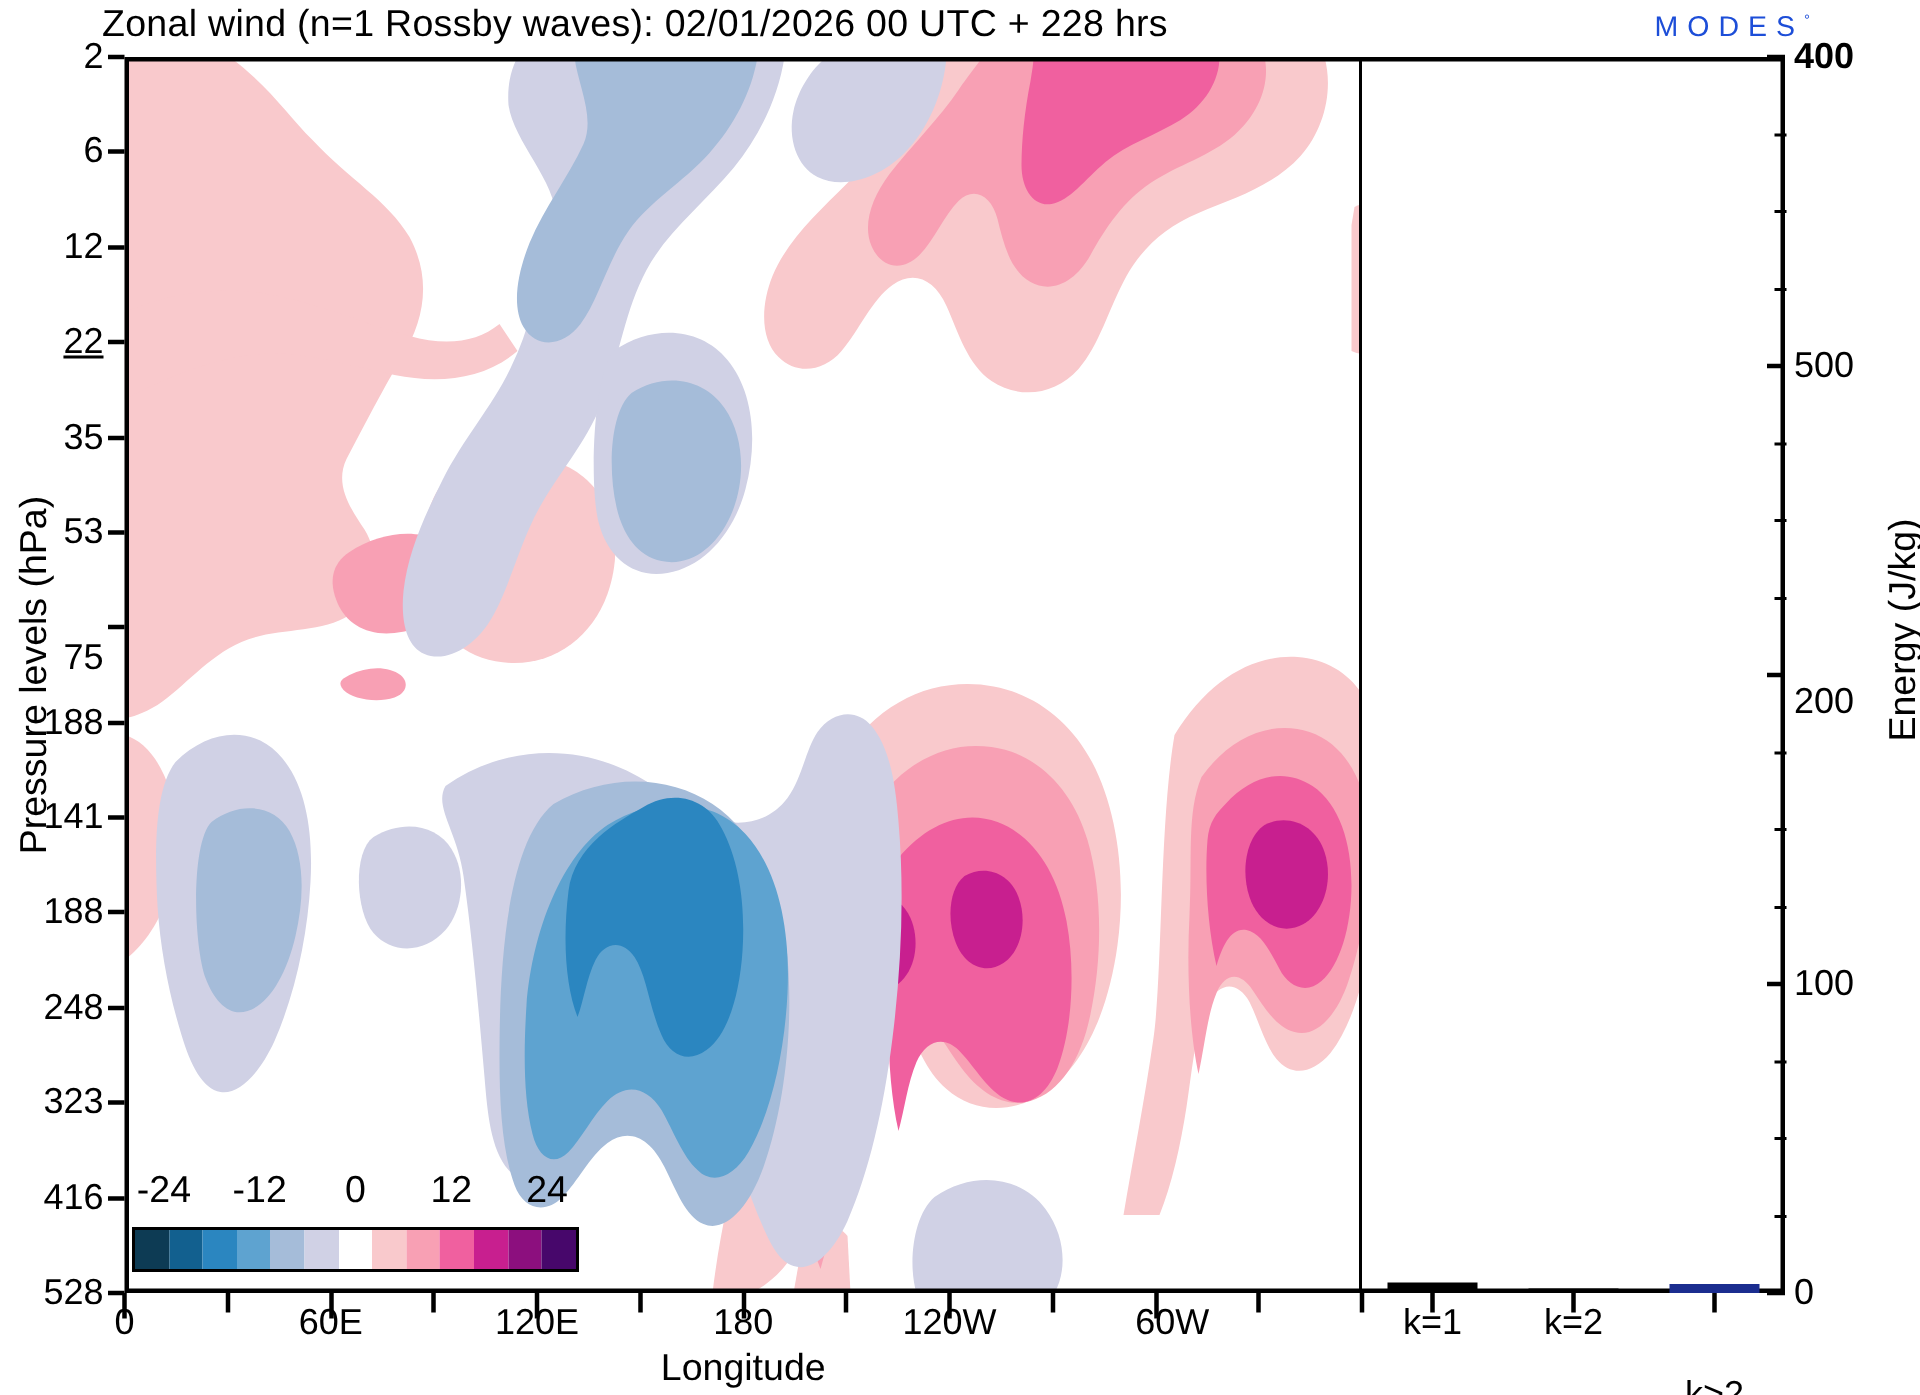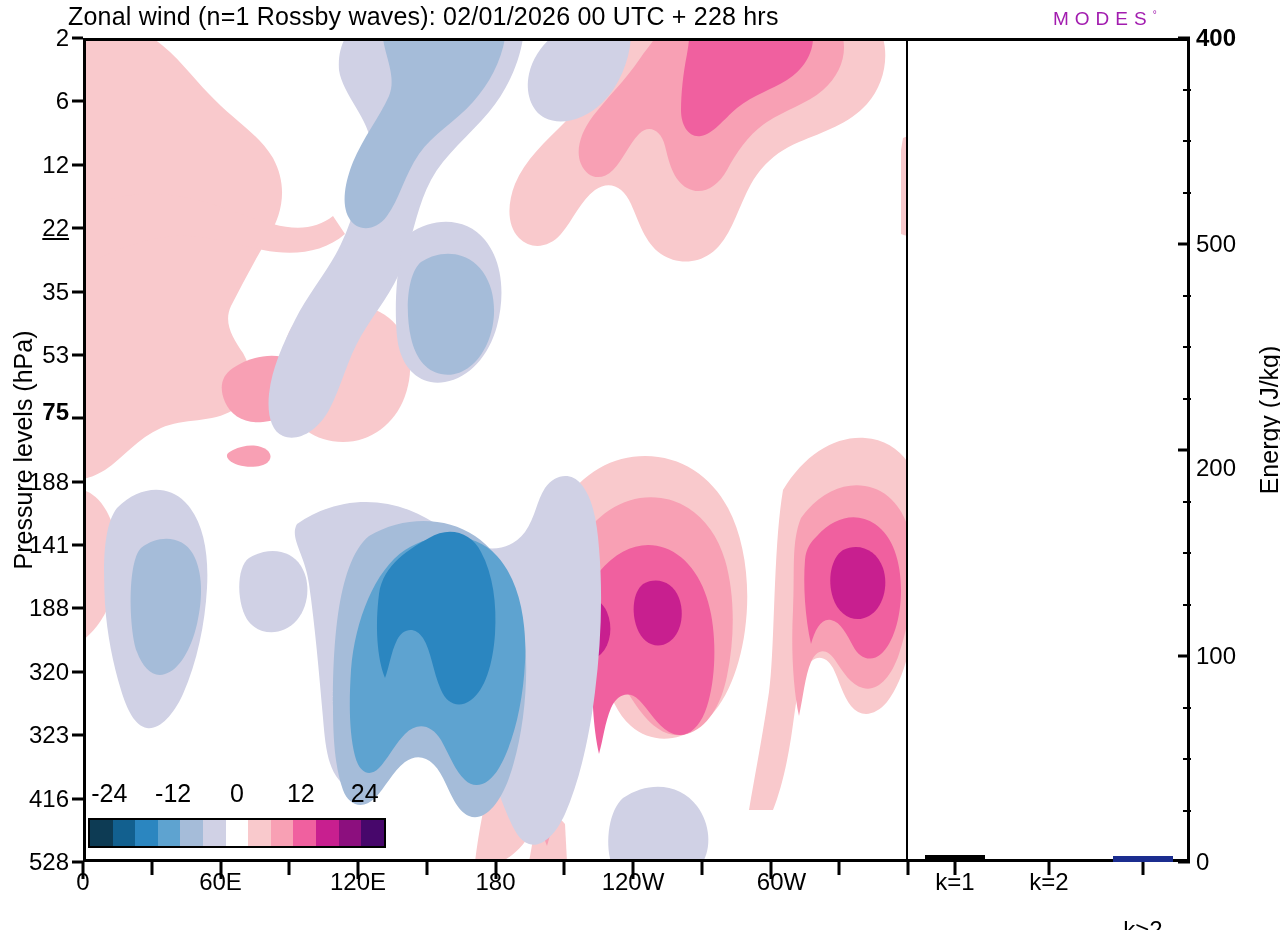--- a/index.html
+++ b/index.html
@@ -4,21 +4,21 @@
 <style>
   html,body{margin:0;padding:0;background:#ffffff;}
   body{width:1280px;height:930px;position:relative;overflow:hidden;
        font-family:"Liberation Sans",sans-serif;color:#000;}
 
   #root{position:absolute;inset:0;}
 
   
   .title{position:absolute;left:68px;top:2px;font-size:25px;letter-spacing:.2px;
          white-space:nowrap;font-family:"Liberation Sans",sans-serif;}
-  .brand{position:absolute;left:1053px;top:8px;font-size:19px;color:#a21caf;
+  .brand{position:absolute;left:1103px;top:8px;font-size:19px;color:#1d4ed8;
          letter-spacing:6px;white-space:nowrap;}
   .brand sup{font-size:10px;letter-spacing:0;vertical-align:super;}
 
   
   #panel{position:absolute;left:83px;top:38px;width:825px;height:824px;
          background:#fff;overflow:hidden;}
   #panelframe{position:absolute;left:83px;top:38px;width:825px;height:824px;
               border-top:3px solid #000;border-left:3px solid #000;
               border-bottom:3px solid #000;border-right:2px solid #000;
               box-sizing:border-box;pointer-events:none;}
@@ -251,39 +251,40 @@
       <div class="ytick" style="top: 101.385px; right: 14px;">6</div>
       <div class="ytickmark" style="top: 101.385px; left: 72px;"></div>
       <div class="ytick" style="top: 164.769px; right: 14px;">12</div>
       <div class="ytickmark" style="top: 164.769px; left: 72px;"></div>
       <div class="ytick" style="top: 228.154px; right: 14px; text-decoration: underline;">22</div>
       <div class="ytickmark" style="top: 228.154px; left: 72px;"></div>
       <div class="ytick" style="top: 291.538px; right: 14px;">35</div>
       <div class="ytickmark" style="top: 291.538px; left: 72px;"></div>
       <div class="ytick" style="top: 354.923px; right: 14px;">53</div>
       <div class="ytickmark" style="top: 354.923px; left: 72px;"></div>
-      <div class="ytick" style="top: 412px; right: 14px; font-weight: bold;">75</div>
+      <div class="ytick" style="top: 439px; right: 14px;">75</div>
       <div class="ytickmark" style="top: 418.308px; left: 72px;"></div>
       <div class="ytick" style="top: 481.692px; right: 14px;">188</div>
       <div class="ytickmark" style="top: 481.692px; left: 72px;"></div>
       <div class="ytick" style="top: 545.077px; right: 14px;">141</div>
       <div class="ytickmark" style="top: 545.077px; left: 72px;"></div>
       <div class="ytick" style="top: 608.462px; right: 14px;">188</div>
       <div class="ytickmark" style="top: 608.462px; left: 72px;"></div>
-      <div class="ytick" style="top: 671.846px; right: 14px;">320</div>
+      <div class="ytick" style="top: 671.846px; right: 14px;">248</div>
       <div class="ytickmark" style="top: 671.846px; left: 72px;"></div>
       <div class="ytick" style="top: 735.231px; right: 14px;">323</div>
       <div class="ytickmark" style="top: 735.231px; left: 72px;"></div>
       <div class="ytick" style="top: 798.615px; right: 14px;">416</div>
       <div class="ytickmark" style="top: 798.615px; left: 72px;"></div>
       <div class="ytick" style="top: 862px; right: 14px;">528</div>
       <div class="ytickmark" style="top: 862px; left: 72px;"></div>
     </div>
 
   <div style="position:absolute;left:83px;top:0;width:825px;height:930px;pointer-events:none;">
+    <div class="xlabel">Longitude</div>
   <div class="xtick" style="left: 0px;">0</div>
       <div class="xtick" style="left: 137.5px;">60E</div>
       <div class="xtick" style="left: 275px;">120E</div>
       <div class="xtick" style="left: 412.5px;">180</div>
       <div class="xtick" style="left: 550px;">120W</div>
       <div class="xtick" style="left: 687.5px; margin-left: 11px;">60W</div>
       <div class="xtickmark" style="left: 0px; height: 17px;"></div>
       <div class="xtickmark" style="left: 68.75px;"></div>
       <div class="xtickmark" style="left: 137.5px; height: 17px;"></div>
       <div class="xtickmark" style="left: 206.25px;"></div>

